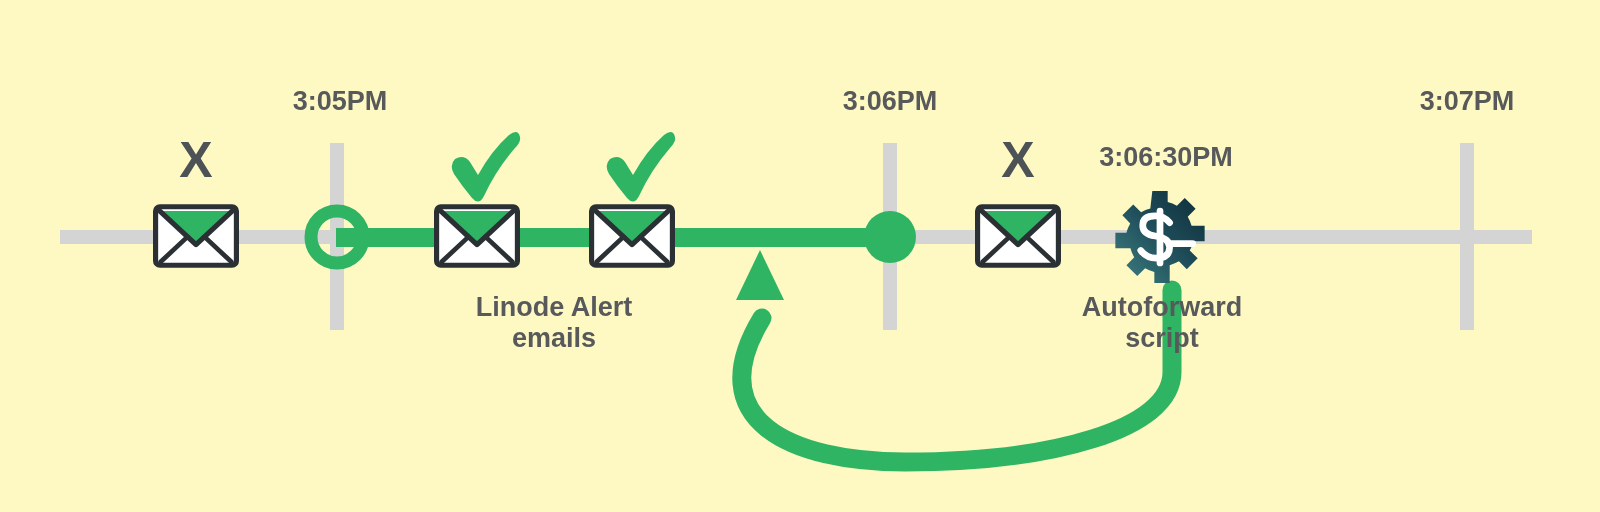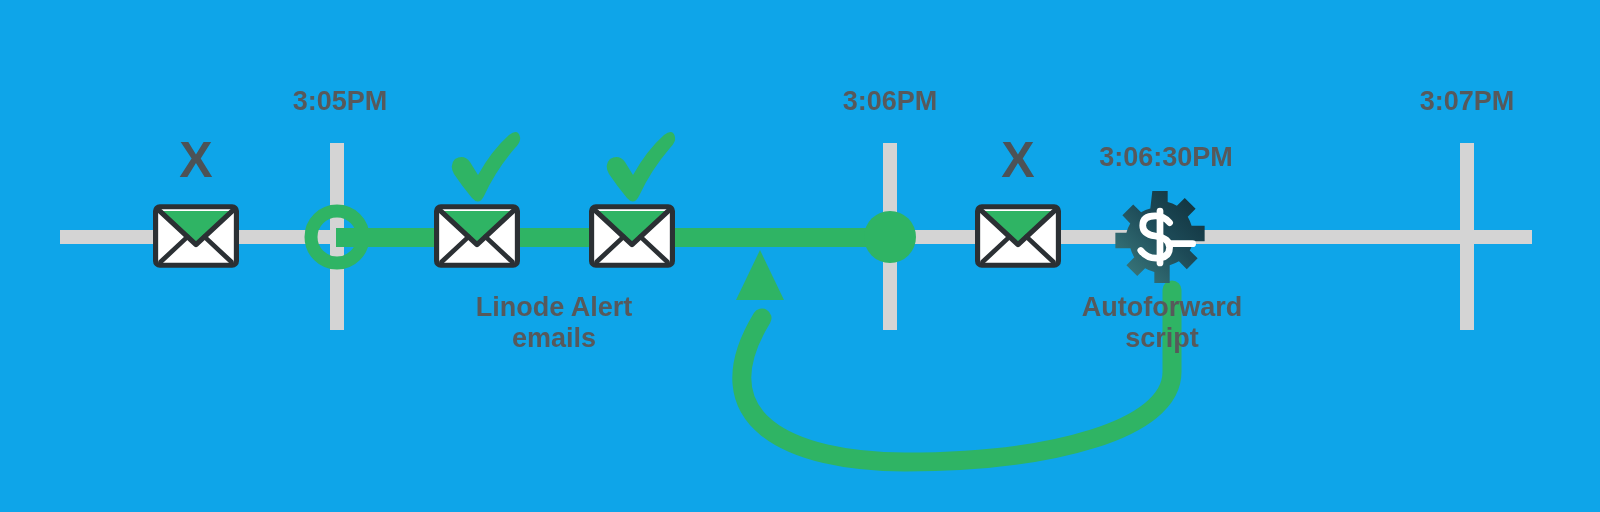--- a/index.html
+++ b/index.html
@@ -7,21 +7,21 @@
     padding: 0;
     background: #ffffff;
   }
   body {
     font-family: "Liberation Sans", sans-serif;
   }
   #stage {
     position: relative;
     width: 1600px;
     height: 512px;
-    background: #0ea5e9;
+    background: #fef9c3;
     overflow: hidden;
   }
   #diagram-svg {
     position: absolute;
     left: 0;
     top: 0;
     width: 1600px;
     height: 512px;
     display: block;
   }

